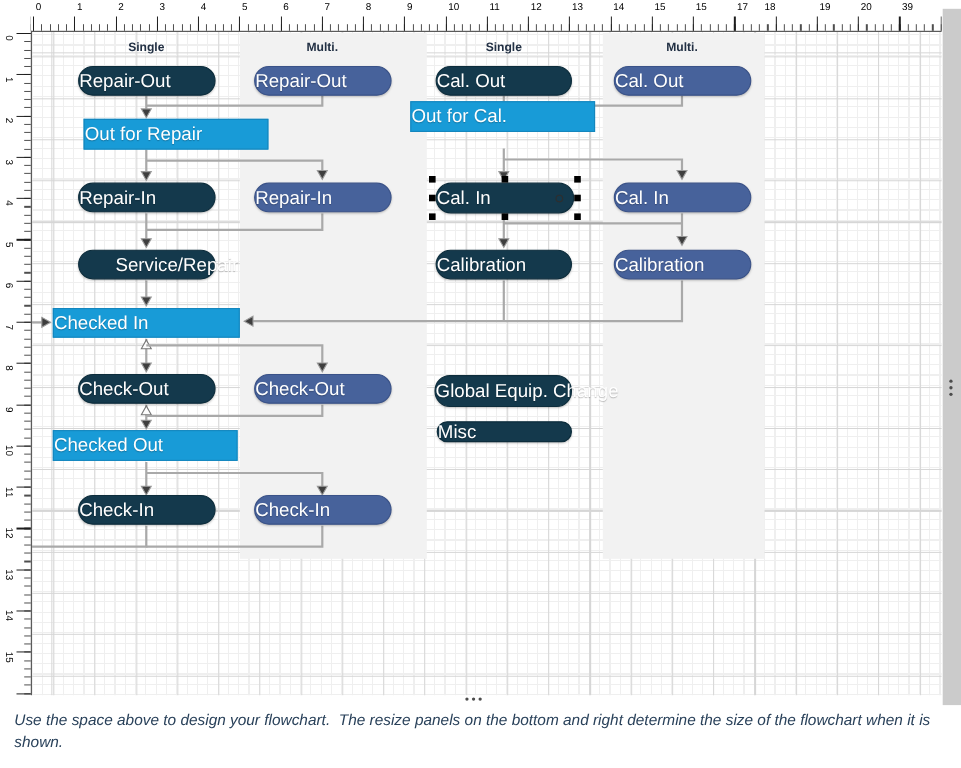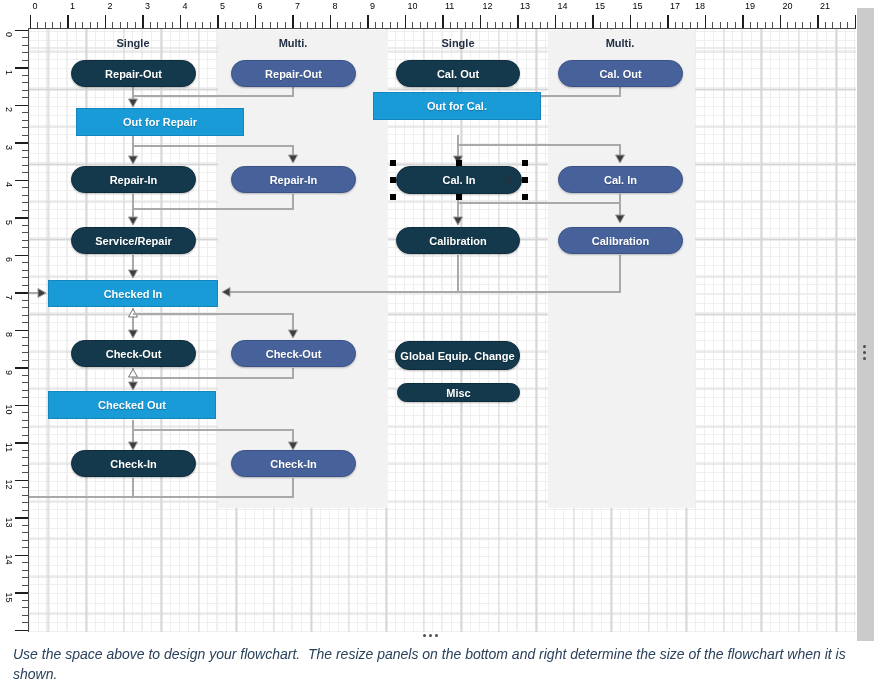--- a/index.html
+++ b/index.html
@@ -38,22 +38,22 @@
     background-position:19.5px 20.5px,19.5px 20.5px,0 0,0 0;}
   .band{position:absolute;top:2px;height:478px;background:var(--lane-band);}
   .band1{left:189px;width:170px;}
   .band2{left:519px;width:147px;}
 
   .col-header{position:absolute;transform:translateX(-50%);font-size:11px;font-weight:bold;
     color:#223044;z-index:3;white-space:nowrap;}
 
   .wires{position:absolute;left:0;top:0;width:874px;height:698px;z-index:2;pointer-events:none;}
 
-  .node{position:absolute;z-index:3;display:flex;align-items:center;justify-content:center;
-    color:#fff;font-size:11px;font-weight:bold;white-space:nowrap;box-sizing:border-box;
+  .node{position:absolute;z-index:3;display:flex;align-items:center;
+    color:#fff;font-size:17px;font-weight:normal;white-space:nowrap;box-sizing:border-box;
     text-shadow:0 1px 1px rgba(0,0,0,.25);cursor:default;}
   .node.pill{border-radius:14px;}
   .node.rect{border-radius:0;}
   .node.dark{background:var(--node-dark);border:1px solid #0d2d3c;box-shadow:0 1px 2px rgba(0,0,0,.25);}
   .node.slate{background:var(--node-slate);border:1px solid #3a5288;box-shadow:0 1px 2px rgba(0,0,0,.25);}
   .node.accent{background:var(--node-accent);border:1px solid #1486bd;}
 
   .handle-sq{position:absolute;width:6px;height:6px;background:#000;z-index:5;}
   .handle-circle{position:absolute;width:7px;height:7px;border:1.5px solid #2e2e2e;border-radius:50%;
     background:transparent;z-index:5;box-sizing:border-box;}
@@ -161,21 +161,21 @@
       <div class="handle-sq" style="left: 390px; top: 194px;"></div>
       <div class="handle-sq" style="left: 456px; top: 160px;"></div>
       <div class="handle-sq" style="left: 456px; top: 194px;"></div>
       <div class="handle-sq" style="left: 522px; top: 160px;"></div>
       <div class="handle-sq" style="left: 522px; top: 177px;"></div>
       <div class="handle-sq" style="left: 522px; top: 194px;"></div>
       <div class="handle-circle" style="left: 505px; top: 176.5px;"></div>
       <div class="node pill slate" style="left: 558px; top: 166px; width: 125px; height: 27px;">
         <span>Cal. In</span>
       </div>
-      <div class="node pill dark" style="left: 71px; top: 227px; width: 125px; height: 27px;">
+      <div class="node pill dark" style="left: 71px; top: 227px; width: 125px; height: 27px; padding-left: 33px;">
         <span>Service/Repair</span>
       </div>
       <div class="node pill dark" style="left: 396px; top: 227px; width: 124px; height: 27px;">
         <span>Calibration</span>
       </div>
       <div class="node pill slate" style="left: 558px; top: 227px; width: 125px; height: 27px;">
         <span>Calibration</span>
       </div>
       <div class="node rect accent" style="left: 48px; top: 280px; width: 170px; height: 27px;">
         <span>Checked In</span>
@@ -219,21 +219,21 @@
       <span class="hnum" style="left: 417px;">11</span>
       <span class="hnum" style="left: 454.5px;">12</span>
       <span class="hnum" style="left: 492px;">13</span>
       <span class="hnum" style="left: 529.5px;">14</span>
       <span class="hnum" style="left: 567px;">15</span>
       <span class="hnum" style="left: 604.5px;">15</span>
       <span class="hnum" style="left: 642px; text-align: right;">17</span>
       <span class="hnum" style="left: 667px;">18</span>
       <span class="hnum" style="left: 717px;">19</span>
       <span class="hnum" style="left: 754.5px;">20</span>
-      <span class="hnum" style="left: 792px;">21</span>
+      <span class="hnum" style="left: 792px;">39</span>
     </div>
   <div class="ruler-v" id="rulerV">
       <span class="vnum" style="top: 1px;">0</span>
       <span class="vnum" style="top: 38.5px;">1</span>
       <span class="vnum" style="top: 76px;">2</span>
       <span class="vnum" style="top: 113.5px;">3</span>
       <span class="vnum" style="top: 151px;">4</span>
       <span class="vnum" style="top: 188.5px;">5</span>
       <span class="vnum" style="top: 226px;">6</span>
       <span class="vnum" style="top: 263.5px;">7</span>

